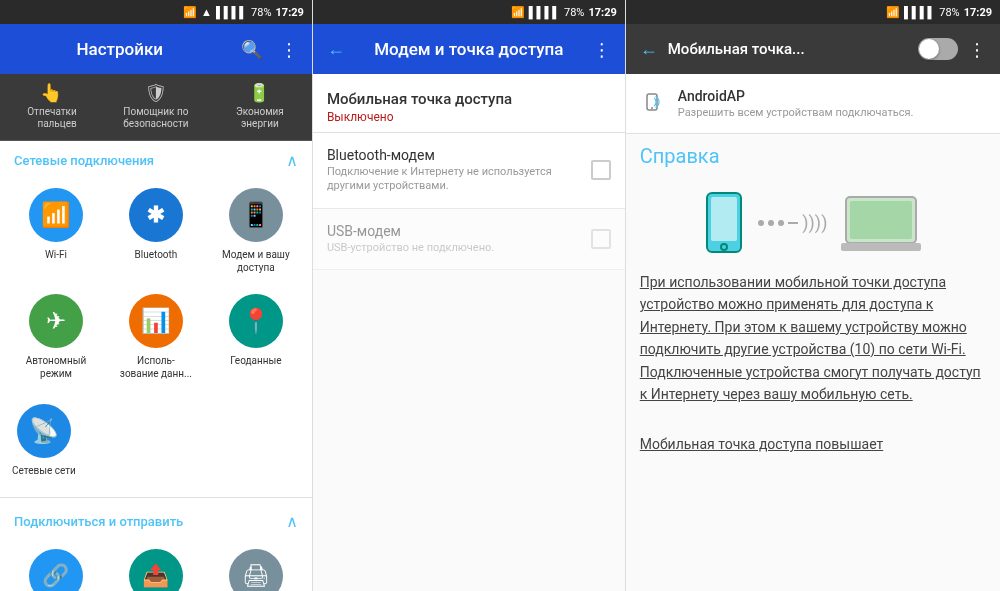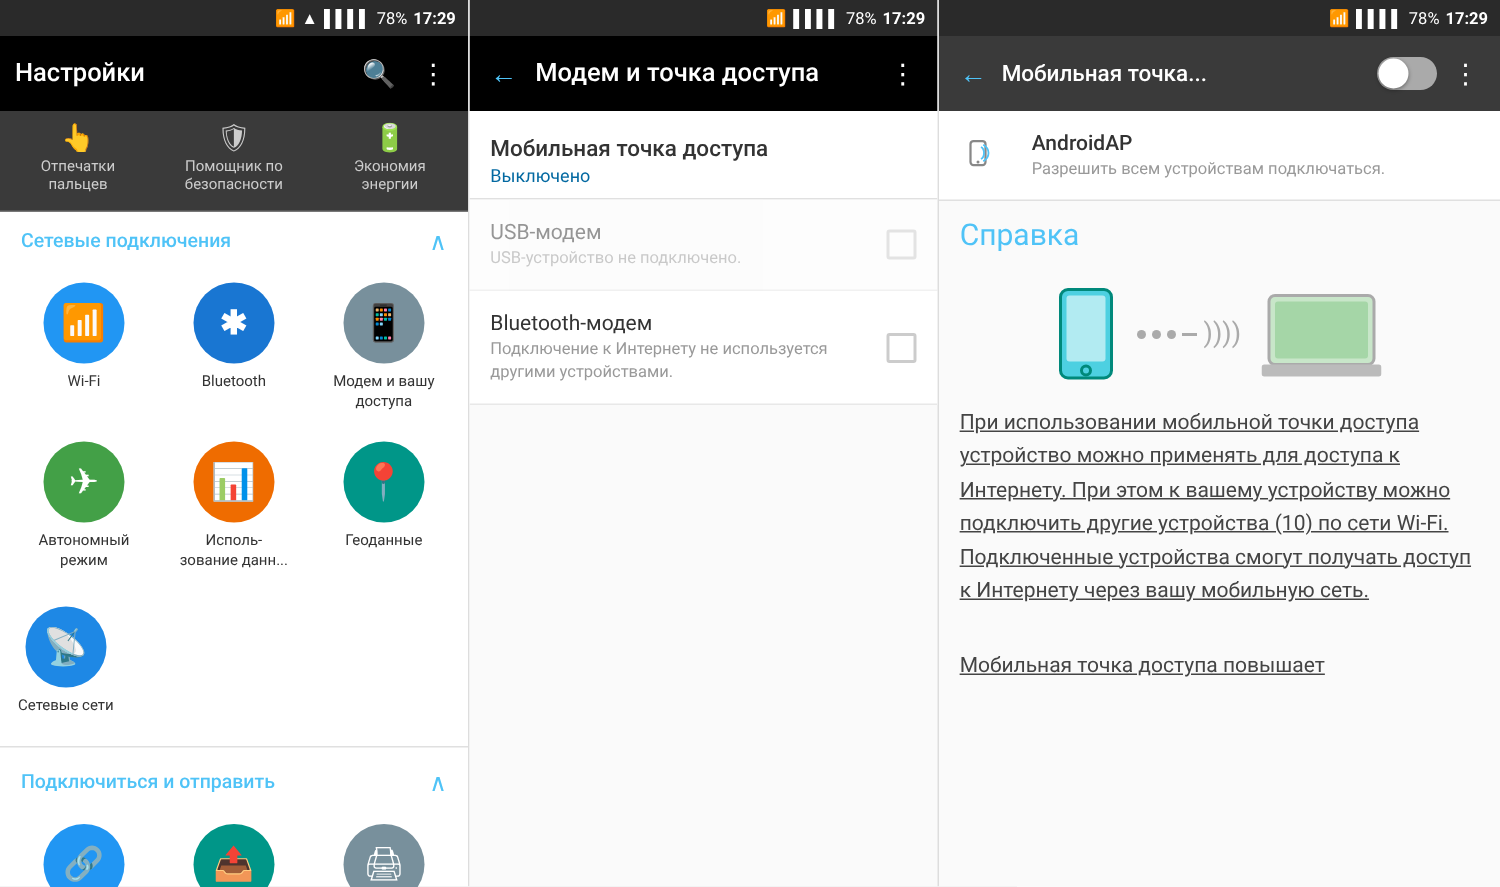--- a/index.html
+++ b/index.html
@@ -35,23 +35,24 @@
       background: #fff;
       border-right: 1px solid #ddd;
       overflow: hidden;
     }
 
     
     .toolbar {
       display: flex;
       align-items: center;
       height: 50px;
-      background: #000000;
+      background: #1d4ed8;
       padding: 0 10px;
       gap: 8px;
+      text-align: center;
     }
     .toolbar-title {
       flex: 1;
       color: #fff;
       font-size: 17px;
       font-weight: 500;
     }
     .toolbar-icon {
       color: #fff;
       font-size: 18px;
@@ -158,21 +159,21 @@
       border-bottom: 1px solid #e0e0e0;
       background: #fff;
     }
     .hotspot-title {
       font-size: 15px;
       color: #333;
       font-weight: 500;
     }
     .hotspot-status {
       font-size: 12px;
-      color: #0369a1;
+      color: #b91c1c;
       margin-top: 2px;
     }
 
     .menu-item {
       display: flex;
       align-items: center;
       padding: 14px 14px;
       border-bottom: 1px solid #e8e8e8;
       background: #fff;
       cursor: pointer;
@@ -232,21 +233,21 @@
       box-shadow: 0 1px 3px rgba(0,0,0,0.4);
     }
 
     .ap-item {
       display: flex;
       align-items: flex-start;
       padding: 14px 14px;
       border-bottom: 1px solid #e0e0e0;
       background: #fff;
       cursor: pointer;
-      gap: 24px;
+      gap: 14px;
     }
     .ap-icon { font-size: 20px; color: #999; margin-top: 2px; }
     .ap-name { font-size: 14px; color: #333; font-weight: 500; }
     .ap-sub { font-size: 11px; color: #999; margin-top: 2px; }
 
     .help-section {
       padding: 10px 14px 4px 14px;
     }
     .help-title { font-size: 20px; color: #4fc3f7; margin-bottom: 8px; }
 
@@ -286,21 +287,21 @@
 
   <div class="toolbar">
     <span class="toolbar-title">Настройки</span>
     <span class="toolbar-icon">🔍</span>
     <span class="toolbar-icon">⋮</span>
   </div>
 
   <div class="shortcuts-row">
     <div class="shortcut-item">
       <span style="font-size:18px">👆</span>
-      <span style="white-space:pre-line;text-align:center">Отпечатки
+      <span style="white-space:pre-line;text-align:right">Отпечатки
 пальцев</span>
     </div>
     <div class="shortcut-item">
       <span style="font-size:18px">🛡</span>
       <span style="white-space:pre-line;text-align:center">Помощник по
 безопасности</span>
     </div>
     <div class="shortcut-item">
       <span style="font-size:18px">🔋</span>
       <span style="white-space:pre-line;text-align:center">Экономия
@@ -406,33 +407,33 @@
     <span class="toolbar-back">←</span>
     <span class="toolbar-title">Модем и точка доступа</span>
     <span class="toolbar-icon">⋮</span>
   </div>
 
   <div class="hotspot-header">
     <div class="hotspot-title">Мобильная точка доступа</div>
     <div class="hotspot-status">Выключено</div>
   </div>
 
-  <div class="menu-item disabled">
-    <div class="menu-item-text">
-      <div class="menu-item-title">USB-модем</div>
-      <div class="menu-item-sub">USB-устройство не подключено.</div>
-    </div>
-    <div class="checkbox"></div>
-  </div>
-
   <div class="menu-item">
     <div class="menu-item-text">
       <div class="menu-item-title">Bluetooth-модем</div>
       <div class="menu-item-sub" style="white-space:pre-line">Подключение к Интернету не используется
 другими устройствами.</div>
+    </div>
+    <div class="checkbox"></div>
+  </div>
+
+  <div class="menu-item disabled">
+    <div class="menu-item-text">
+      <div class="menu-item-title">USB-модем</div>
+      <div class="menu-item-sub">USB-устройство не подключено.</div>
     </div>
     <div class="checkbox"></div>
   </div>
 </div>
 
 <div class="right-panel">
 
   <div class="status-bar">
     <span>📶</span>
     <span>▌▌▌▌</span>

